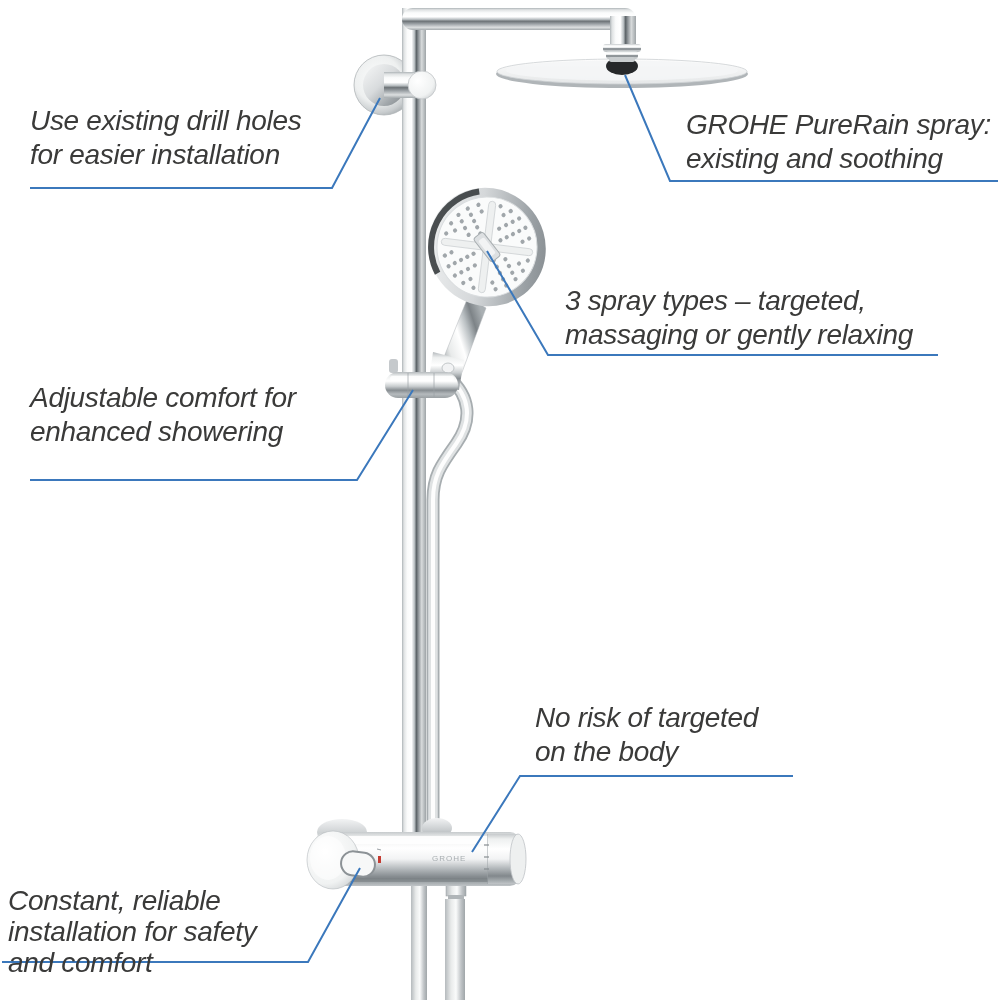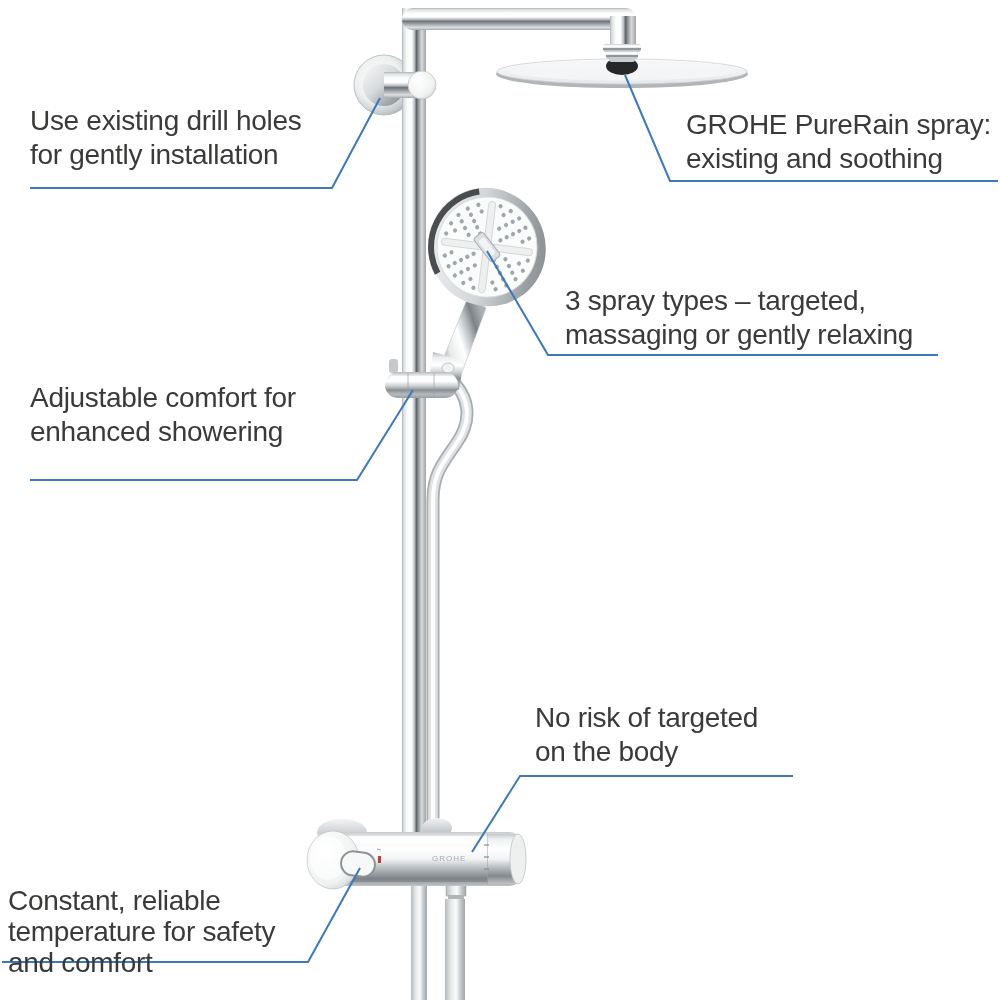--- a/index.html
+++ b/index.html
@@ -1,20 +1,20 @@
 <!DOCTYPE html>
 <html><head>
 <meta charset="utf-8">
 <style>
   html,body{margin:0;padding:0;background:#ffffff;}
   #stage{position:relative;width:1000px;height:1000px;background:#ffffff;overflow:hidden;
          font-family:"Liberation Sans", sans-serif;}
   .callout{position:absolute;color:#3a3a39;font-size:28px;line-height:34px;
            letter-spacing:-0.3px;white-space:nowrap;}
-  .callout .line{display:block;}
+  .callout .line{display:block;font-style:italic;}
   #callout-temperature{line-height:31px;margin-top:27px;}
   svg{position:absolute;left:0;top:0;}
 </style>
 </head>
 <body>
 
 <div id="stage">
 
 <svg width="1000" height="1000" viewBox="0 0 1000 1000">
   <defs>
@@ -261,21 +261,21 @@
     <polyline points="625,75 670,181 998,181" stroke="#3b78bc"></polyline>
     <polyline points="487,251 548,355 938,355" stroke="#3b78bc"></polyline>
     <polyline points="413,390 357,480 30,480" stroke="#3b78bc"></polyline>
     <polyline points="793,776 520,776 472,852" stroke="#3b78bc"></polyline>
     <polyline points="2,962 308,962 360,868" stroke="#3b78bc"></polyline>
   </g>
 </svg>
 
   <div class="callout" id="callout-drill-holes" style="left:30px;top:104px;">
     <span class="line">Use existing drill holes</span>
-    <span class="line">for gently installation</span>
+    <span class="line">for easier installation</span>
   </div>
 
   <div class="callout" id="callout-purerain" style="left:686px;top:108px;">
     <span class="line">GROHE PureRain spray:</span>
     <span class="line">existing and soothing</span>
   </div>
 
   <div class="callout" id="callout-spray-types" style="left:565px;top:284px;">
     <span class="line">3 spray types – targeted,</span>
     <span class="line">massaging or gently relaxing</span>
@@ -286,17 +286,17 @@
     <span class="line">enhanced showering</span>
   </div>
 
   <div class="callout" id="callout-scalding" style="left:535px;top:701px;">
     <span class="line">No risk of targeted</span>
     <span class="line">on the body</span>
   </div>
 
   <div class="callout" id="callout-temperature" style="left:8px;top:858px;">
     <span class="line">Constant, reliable</span>
-    <span class="line">temperature for safety</span>
+    <span class="line">installation for safety</span>
     <span class="line">and comfort</span>
   </div>
 
 </div>
 
 </body></html>

